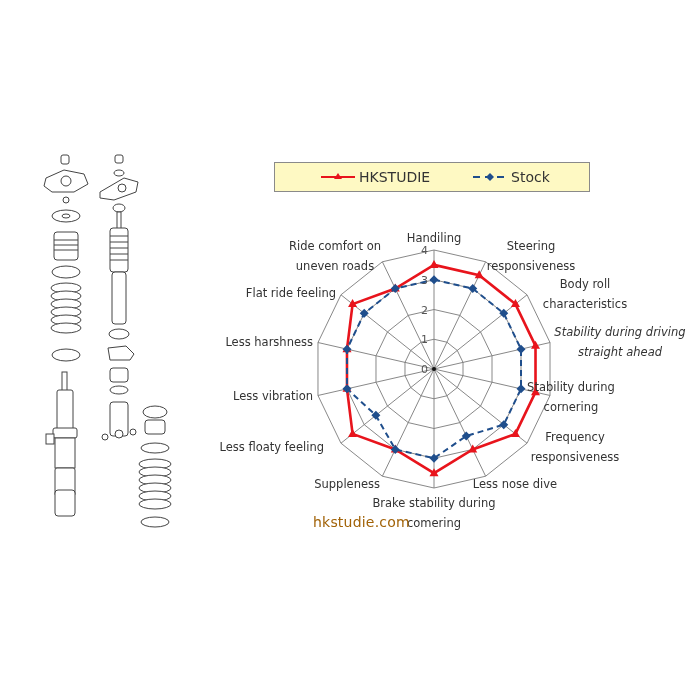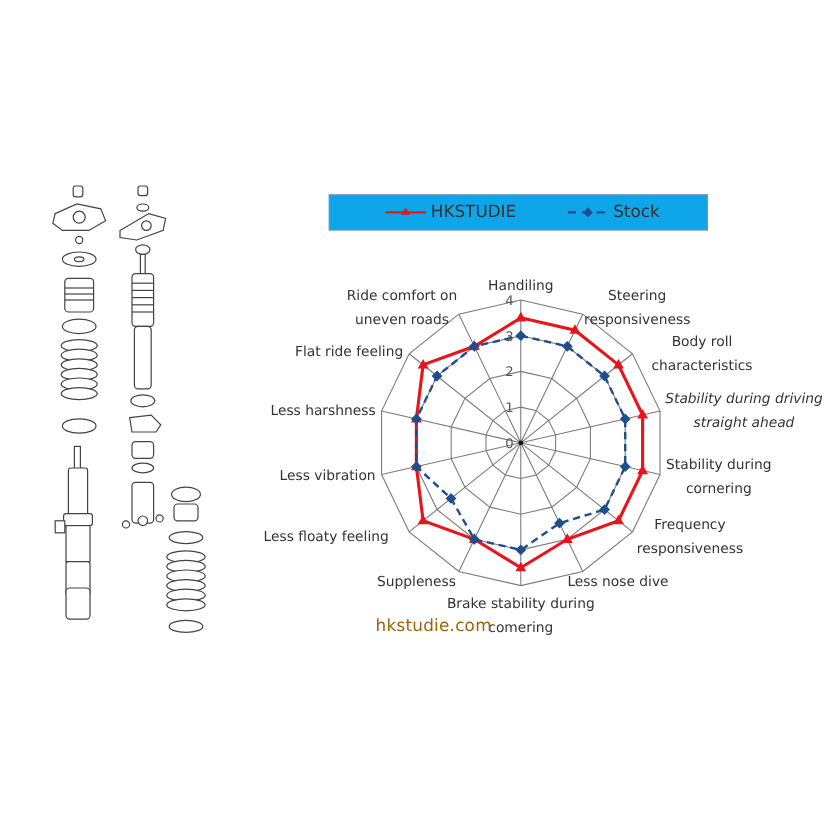--- a/index.html
+++ b/index.html
@@ -1,18 +1,18 @@
 <!DOCTYPE html>
 <html><head>
 <meta charset="utf-8">
 <style>
   html, body { margin: 0; padding: 0; background: #ffffff; }
   body { width: 700px; height: 700px; position: relative; overflow: hidden; font-family: "DejaVu Sans", "Liberation Sans", sans-serif; }
   #stage { position: absolute; left: 0; top: 0; width: 700px; height: 700px; }
-  .legend-box { position: absolute; left: 274px; top: 162px; width: 316px; height: 30px; border: 1px solid #8a8a8a; box-sizing: border-box; background: #0ea5e9; }
+  .legend-box { position: absolute; left: 274px; top: 162px; width: 316px; height: 30px; border: 1px solid #8a8a8a; box-sizing: border-box; background: #fef9c3; }
   .legend-item { position: absolute; top: 0; height: 28px; display: flex; align-items: center; font-size: 14px; color: #333; }
   .legend-item svg { margin-right: 4px; }
   .axis-label { position: absolute; font-size: 11.5px; color: #333; line-height: 20px; white-space: nowrap; text-align: center; transform: translate(-50%, 0); }
   .axis-label.left { transform: translate(-100%, 0); text-align: center; }
   .watermark { position: absolute; left: 313px; top: 514px; font-size: 14px; color: #a16207; letter-spacing: 0.2px; }
   .illustration { position: absolute; left: 30px; top: 150px; width: 180px; height: 380px; }
 </style>
 </head>
 <body>
 
@@ -178,21 +178,21 @@
         <div>responsiveness</div>
       </div>
       <div class="axis-label" style="left: 585px; top: 274px;">
         <div>Body roll</div>
         <div>characteristics</div>
       </div>
       <div class="axis-label" style="left: 620px; top: 322px; font-style: italic;">
         <div>Stability during driving</div>
         <div>straight ahead</div>
       </div>
-      <div class="axis-label" style="left: 599px; top: 377px;">
+      <div class="axis-label" style="left: 571px; top: 377px;">
         <div>Stability during</div>
         <div>cornering</div>
       </div>
       <div class="axis-label" style="left: 575px; top: 427px;">
         <div>Frequency</div>
         <div>responsiveness</div>
       </div>
       <div class="axis-label" style="left: 515px; top: 474px;">
         <div>Less nose dive</div>
       </div>

